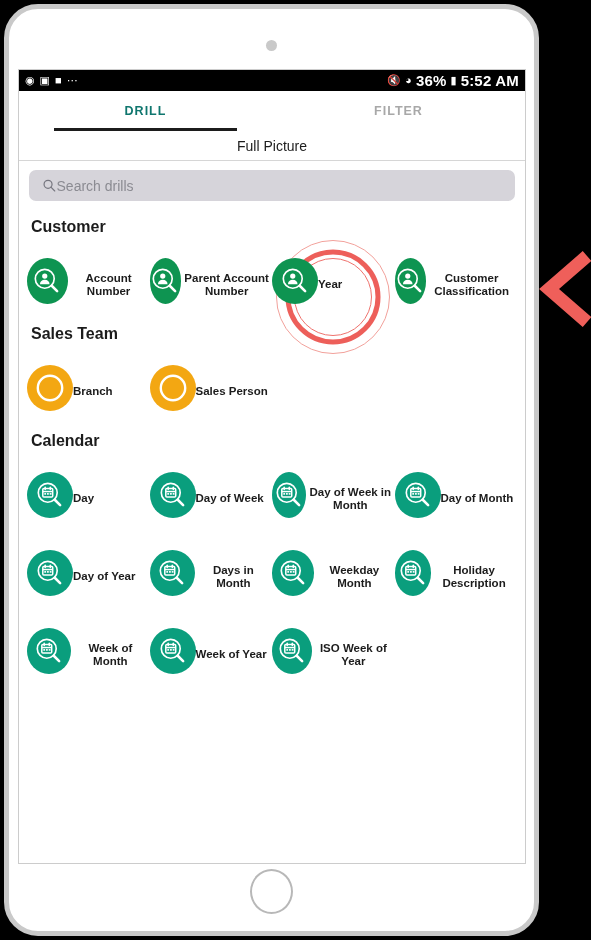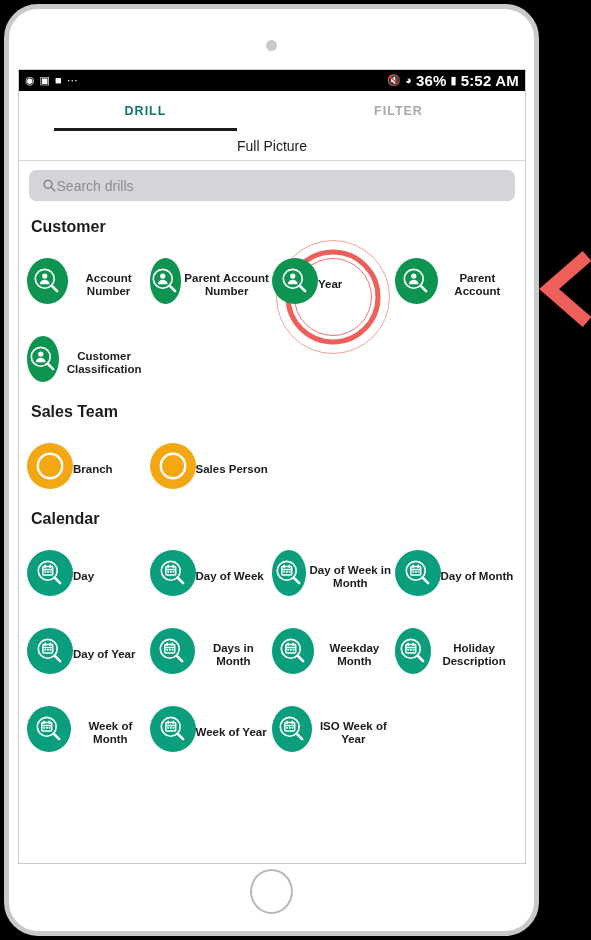--- a/index.html
+++ b/index.html
@@ -318,31 +318,20 @@
           </div>
           <div class="drill-item">
             <div class="icon-circle" style="background: rgb(14, 148, 81);">
               <svg width="30" height="30" viewBox="0 0 40 40">
     <circle cx="17" cy="17" r="12.6" fill="none" stroke="#fff" stroke-width="2.2"></circle>
     <circle cx="17" cy="13.4" r="3.5" fill="#fff"></circle>
     <path d="M10.6 24.2c0-3.6 2.9-5.8 6.4-5.8s6.4 2.2 6.4 5.8z" fill="#fff"></path>
     <line x1="26.3" y1="26.3" x2="33.5" y2="33.5" stroke="#fff" stroke-width="3.4" stroke-linecap="round"></line>
   </svg>
             </div>
-            <div class="item-label">Parent Account</div>
-          </div>
-          <div class="drill-item">
-            <div class="icon-circle" style="background: rgb(14, 148, 81);">
-              <svg width="30" height="30" viewBox="0 0 40 40">
-    <circle cx="17" cy="17" r="12.6" fill="none" stroke="#fff" stroke-width="2.2"></circle>
-    <circle cx="17" cy="13.4" r="3.5" fill="#fff"></circle>
-    <path d="M10.6 24.2c0-3.6 2.9-5.8 6.4-5.8s6.4 2.2 6.4 5.8z" fill="#fff"></path>
-    <line x1="26.3" y1="26.3" x2="33.5" y2="33.5" stroke="#fff" stroke-width="3.4" stroke-linecap="round"></line>
-  </svg>
-            </div>
             <div class="item-label">Customer Classification</div>
           </div>
         </div>
         <div class="section-title">Sales Team</div>
         <div class="grid">
           <div class="drill-item">
             <div class="icon-circle" style="background: rgb(243, 167, 18);">
               <svg width="34" height="34" viewBox="0 0 34 34">
     <circle cx="17" cy="17" r="12.2" fill="none" stroke="#fff" stroke-width="2.4"></circle>
   </svg>

